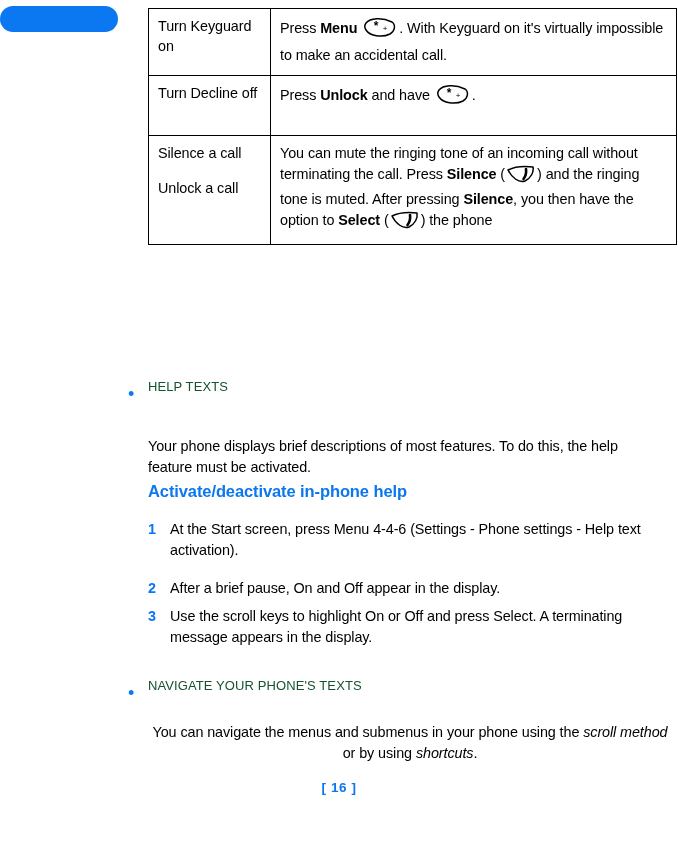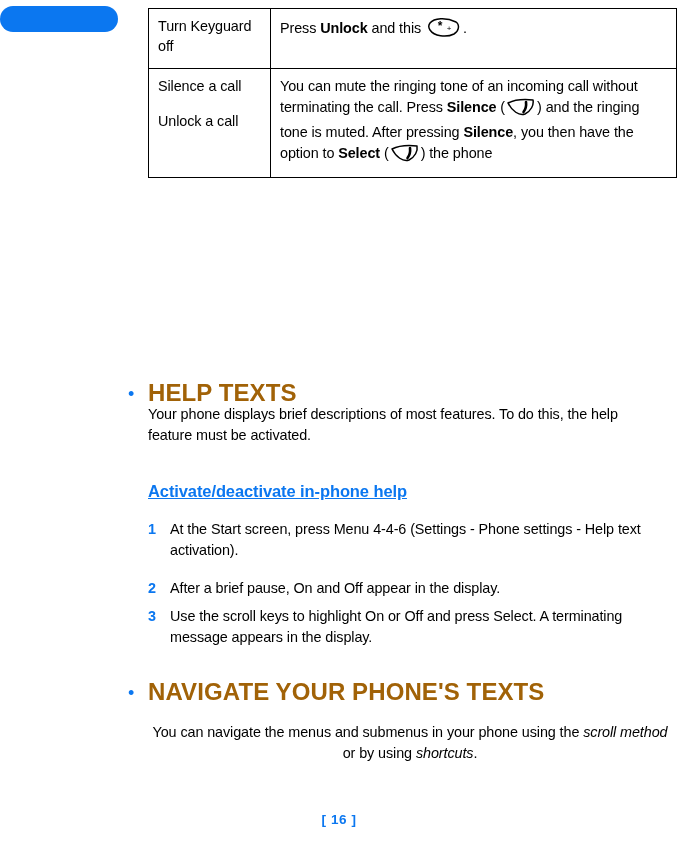--- a/index.html
+++ b/index.html
@@ -62,23 +62,23 @@
     vertical-align: -7px;
     margin: 0 1px;
   }
   .keyicon.small {
     vertical-align: -5px;
   }
 
   
   .section-heading {
     position: absolute;
-    font-size: 24px;
-    font-weight: bold;
-    color: #a16207;
+    font-size: 13px;
+    font-weight: normal;
+    color: #14532d;
     letter-spacing: 0.1px;
   }
   .bullet {
     position: absolute;
     color: #0b77f0;
     font-size: 18px;
     line-height: 1;
   }
   .sub-heading {
     position: absolute;
@@ -116,52 +116,66 @@
   }
   .step-text {
     display: block;
     margin-left: 22px;
   }
 
   
   .footer {
     position: absolute;
     left: 0;
-    top: 812px;
+    top: 780px;
     width: 678px;
     text-align: center;
     color: #0b77f0;
     font-size: 13.5px;
     font-weight: bold;
     letter-spacing: 0.6px;
   }
 </style>
 </head>
 <body>
 
 <div class="edge-tab"></div>
 
 <table class="key-table">
   <tbody>
 
 
 
-
     <tr>
-      <td class="label-cell">Turn Keyguard off</td>
+      <td class="label-cell">Turn Keyguard on</td>
       <td class="desc-cell">
         <span>Press</span>
-        <b>Unlock</b>
-        <span>and this</span>
+        <b>Menu</b>
         <span class="keyicon">
           <svg width="36" height="24" viewBox="0 0 36 24">
             <path d="M4 7 C8 2, 20 1, 30 6 C34 9, 33 15, 28 18 C20 22, 8 20, 4 14 C2 11, 2.5 9, 4 7 Z" fill="#ffffff" stroke="#000000" stroke-width="1.5" stroke-linejoin="round"></path>
             <text x="14" y="13.5" font-family="'Liberation Sans',sans-serif" font-size="12" font-weight="bold" text-anchor="middle" fill="#000000">*</text>
             <text x="23" y="15" font-family="'Liberation Sans',sans-serif" font-size="8" text-anchor="middle" fill="#000000">+</text>
           </svg>
+        </span><span>. With Keyguard on it's virtually impossible to make an accidental call.</span>
+      </td>
+    </tr>
+
+    <tr>
+      <td class="label-cell">Turn Decline off</td>
+      <td class="desc-cell">
+        <span>Press</span>
+        <b>Unlock</b>
+        <span>and have</span>
+        <span class="keyicon">
+          <svg width="36" height="24" viewBox="0 0 36 24">
+            <path d="M4 7 C8 2, 20 1, 30 6 C34 9, 33 15, 28 18 C20 22, 8 20, 4 14 C2 11, 2.5 9, 4 7 Z" fill="#ffffff" stroke="#000000" stroke-width="1.5" stroke-linejoin="round"></path>
+            <text x="14" y="13.5" font-family="'Liberation Sans',sans-serif" font-size="12" font-weight="bold" text-anchor="middle" fill="#000000">*</text>
+            <text x="23" y="15" font-family="'Liberation Sans',sans-serif" font-size="8" text-anchor="middle" fill="#000000">+</text>
+          </svg>
         </span><span>.</span>
         <span class="gap-line"></span>
       </td>
     </tr>
 
     <tr>
       <td class="label-cell">
         <span>Silence a call</span>
         <span class="gap-line"></span>
         <span>Unlock a call</span>
@@ -180,23 +194,23 @@
         </span><span>) the phone</span>
       </td>
     </tr>
 
   </tbody>
 </table>
 
 <span class="bullet" style="left:128px; top:385px;">•</span>
 <div class="section-heading" style="left:148px; top:379px;">HELP TEXTS</div>
 
-<div class="para" style="left:148px; top:404px; width:516px;">Your phone displays brief descriptions of most features. To do this, the help feature must be activated.</div>
-
-<div class="sub-heading" style="left:148px; top:482px;text-decoration:underline;">Activate/deactivate in-phone help</div>
+<div class="para" style="left:148px; top:436px; width:516px;">Your phone displays brief descriptions of most features. To do this, the help feature must be activated.</div>
+
+<div class="sub-heading" style="left:148px; top:482px;">Activate/deactivate in-phone help</div>
 
 <div class="step" style="left:148px; top:519px; width:516px;">
   <span class="step-num">1</span>
   <span class="step-text">At the Start screen, press Menu 4-4-6 (Settings - Phone settings - Help text activation).</span>
 </div>
 
 <div class="step" style="left:148px; top:578px; width:516px;">
   <span class="step-num">2</span>
   <span class="step-text">After a brief pause, On and Off appear in the display.</span>
 </div>

